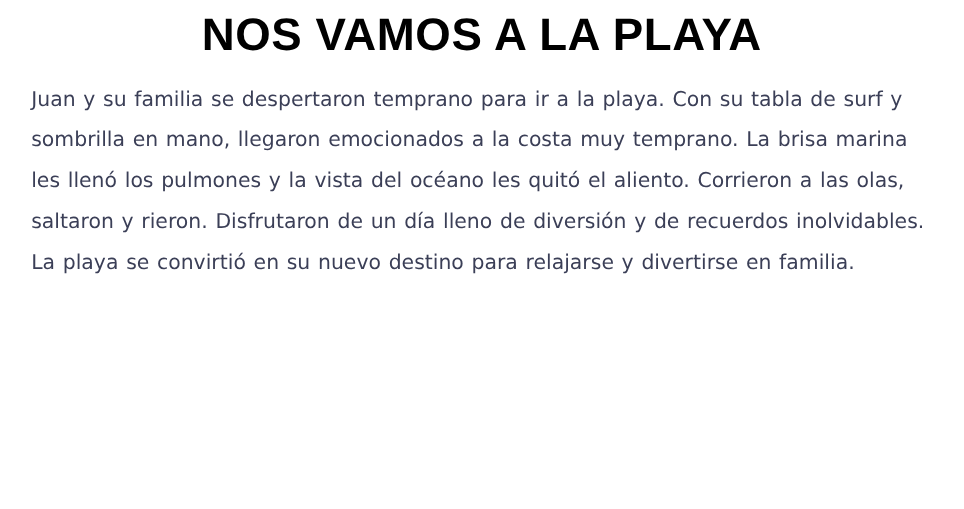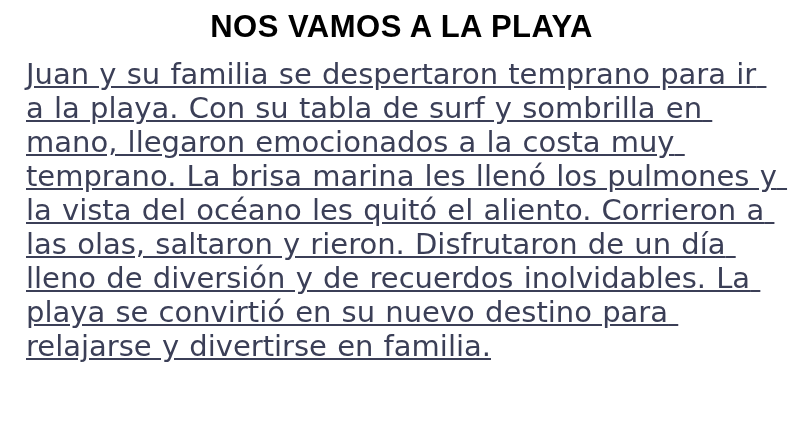--- a/index.html
+++ b/index.html
@@ -17,38 +17,37 @@
     position: relative;
     width: 803px;
     height: 424px;
     background: #ffffff;
     box-sizing: border-box;
   }
   .title {
     text-align: center;
     font-family: "Liberation Sans", sans-serif;
     font-weight: bold;
-    font-size: 31px;
+    font-size: 38px;
     letter-spacing: 0.5px;
     color: #000000;
     margin: 8px 0 0 0;
     padding: 0 20px;
     line-height: 1.2;
   }
   .body-text {
     margin: 12px 0 0 0;
     padding: 0 22px 0 26px;
     font-family: "DejaVu Sans", sans-serif;
-    font-size: 29px;
+    font-size: 17px;
     line-height: 34px;
     color: #3b3f57;
     text-align: left;
     white-space: pre-wrap;
     word-spacing: 1px;
-    text-decoration: underline;
   }
 </style>
 </head>
 <body>
 
 <div class="page">
   <h1 class="title">NOS VAMOS A LA PLAYA</h1>
   <p class="body-text">Juan y su familia se despertaron temprano para ir a la playa. Con su tabla de surf y sombrilla en mano, llegaron emocionados a la costa muy temprano. La brisa marina les llenó los pulmones y la vista del océano les quitó el aliento. Corrieron a las olas, saltaron y rieron. Disfrutaron de un día lleno de diversión y de recuerdos inolvidables. La playa se convirtió en su nuevo destino para relajarse y divertirse en familia.</p>
 </div>
 

